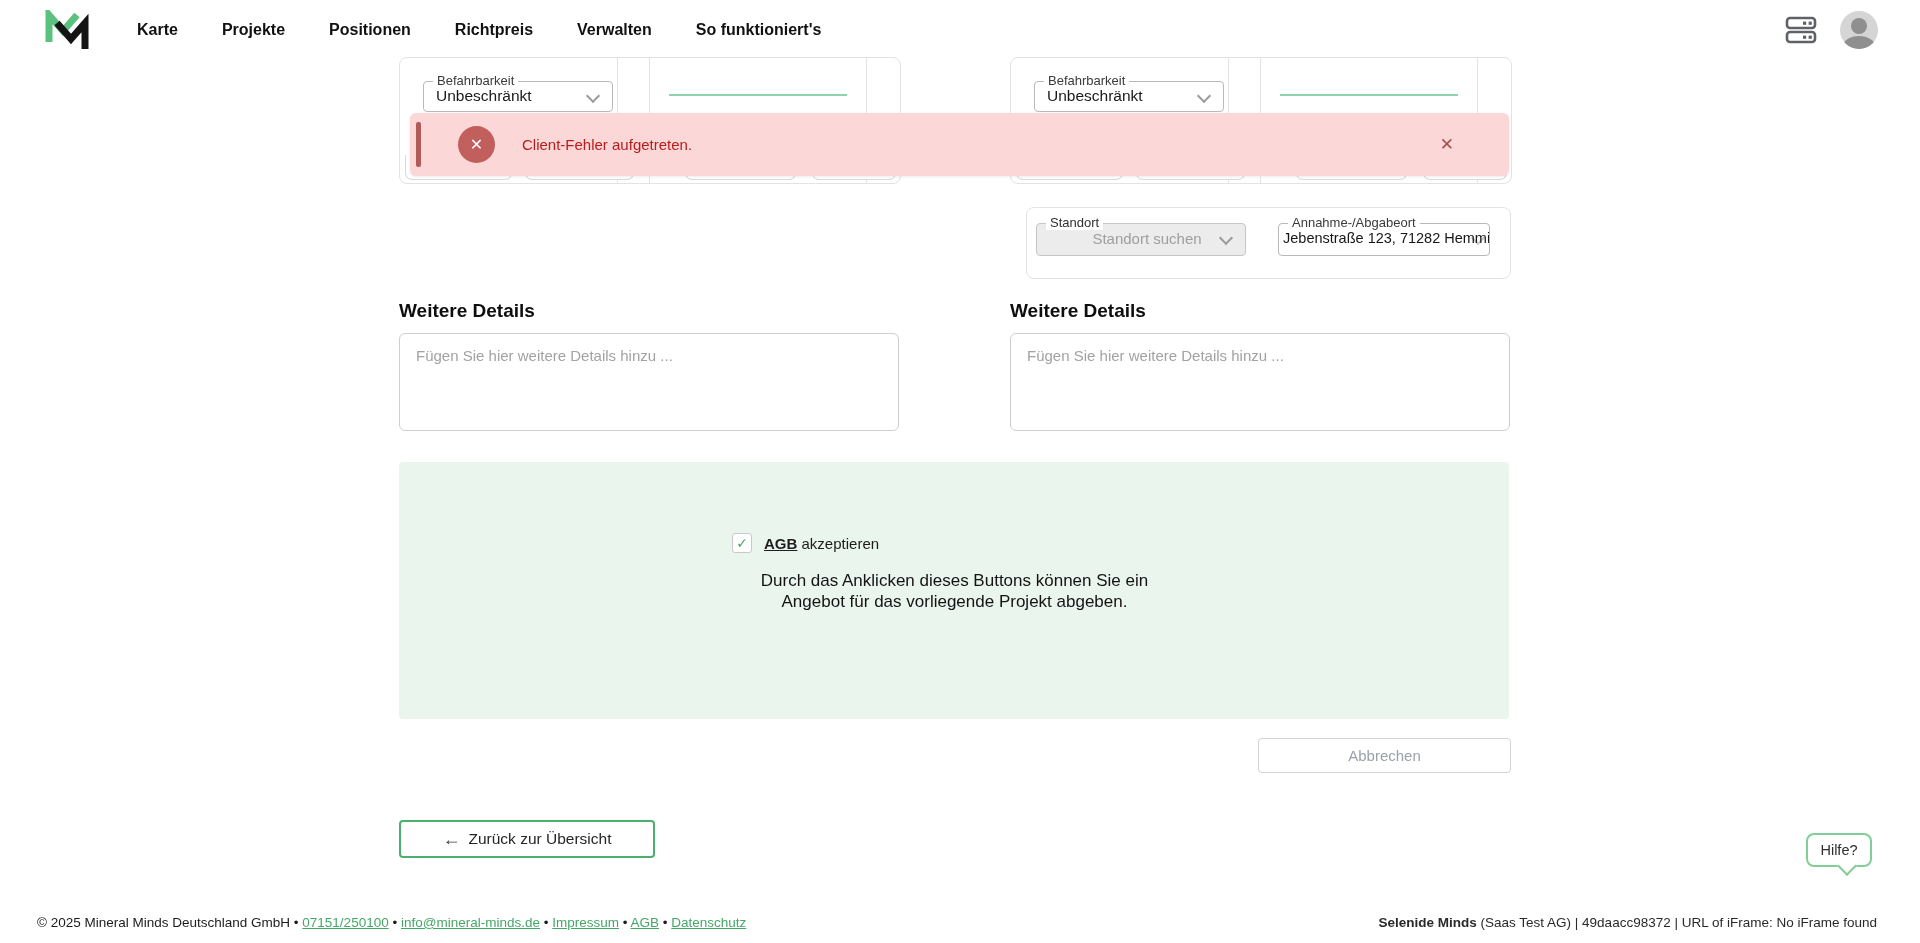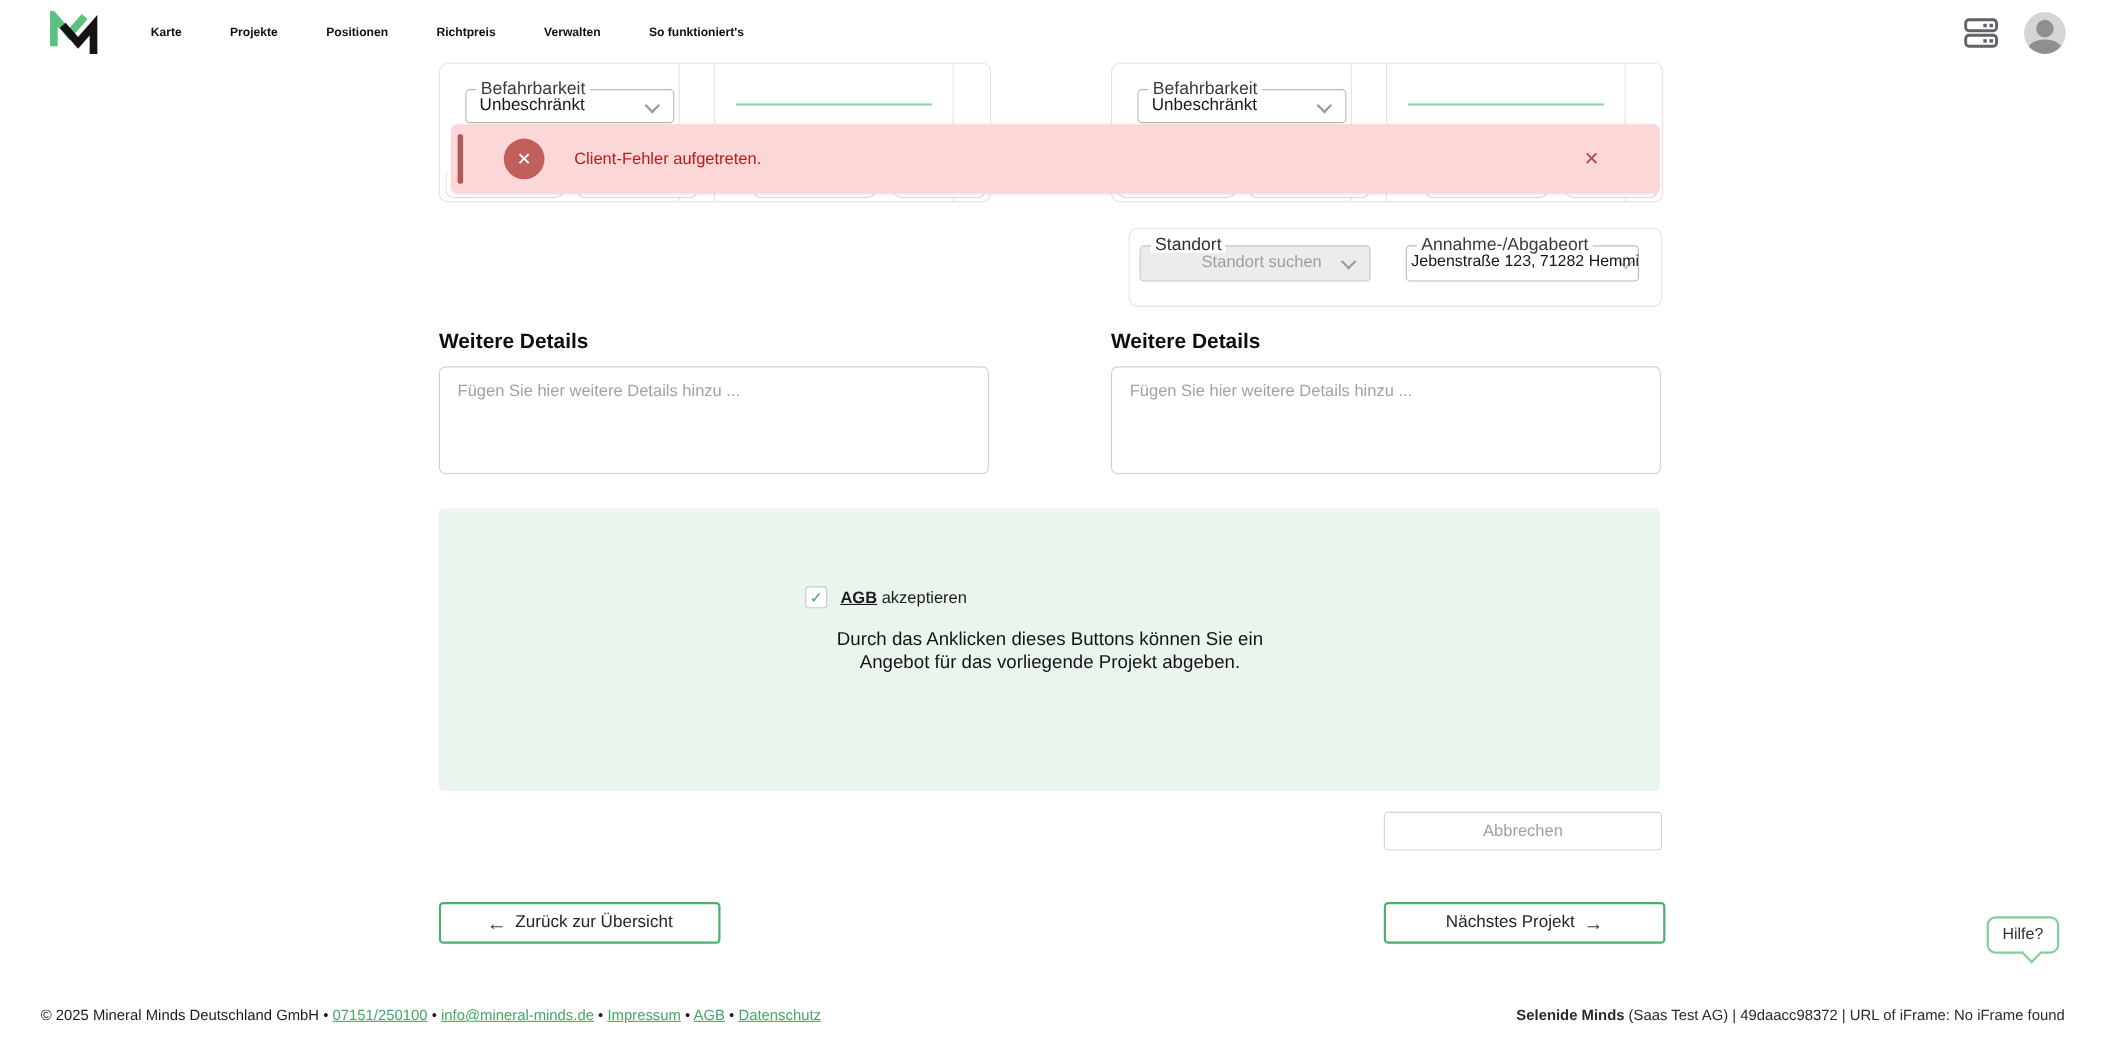--- a/index.html
+++ b/index.html
@@ -3,34 +3,34 @@
 <meta charset="utf-8">
 <style>
   html,body{margin:0;padding:0;background:#fff;}
   #canvas{position:relative;width:1920px;height:943px;background:#ffffff;
           font-family:"Liberation Sans","DejaVu Sans",sans-serif;overflow:hidden;}
   .abs{position:absolute;}
 
   
   #header{position:absolute;left:0;top:0;width:1920px;height:60px;background:#fff;}
   #nav{position:absolute;left:137px;top:0;height:60px;display:flex;align-items:center;gap:44px;}
-  .nav-item{font-size:11px;font-weight:600;color:#111;cursor:pointer;white-space:nowrap;}
+  .nav-item{font-size:16px;font-weight:600;color:#111;cursor:pointer;white-space:nowrap;}
   #hdr-icons{position:absolute;right:42px;top:0;height:60px;display:flex;align-items:center;gap:22px;}
   #avatar{width:38px;height:38px;border-radius:50%;background:#d5d5d5;position:relative;overflow:hidden;}
   #avatar .head{position:absolute;left:11px;top:7px;width:16px;height:16px;border-radius:50%;background:#8f8f8f;}
   #avatar .body{position:absolute;left:3px;top:25px;width:32px;height:20px;border-radius:50%;background:#8f8f8f;}
 
   
   .top-card{position:absolute;top:57px;width:500px;height:125px;border:1px solid #e3e3e3;
             border-radius:8px;background:#fff;z-index:1;}
   .vdiv{position:absolute;top:0;bottom:0;width:1px;background:#e3e3e3;}
   .sel-box{position:absolute;left:23px;top:23px;width:188px;height:29px;background:#fff;
            border:1px solid #b9b9b9;border-radius:4px;z-index:2;}
   .sel-label{position:absolute;left:9px;top:-8px;background:#fff;padding:0 4px;
-             font-size:16px;color:#3a3a3a;line-height:14px;white-space:nowrap;}
+             font-size:13px;color:#3a3a3a;line-height:14px;white-space:nowrap;}
   .sel-value{font-size:15.5px;color:#181818;line-height:28px;padding-left:12px;white-space:nowrap;}
   .chev{position:absolute;right:14px;top:9px;width:8px;height:8px;border-right:2px solid #9a9a9a;
         border-bottom:2px solid #9a9a9a;transform:rotate(45deg);}
   .teal-line{position:absolute;left:269px;top:36px;width:178px;height:2px;background:#8fd2ad;}
   .peek{position:absolute;bottom:3px;height:24px;border:1px solid #d9d9d9;border-top:none;
         border-radius:0 0 7px 7px;background:#fff;}
 
   
   #alert{position:absolute;left:410px;top:113px;width:1099px;height:63px;background:#fbd7d7;
          border-radius:6px;z-index:5;box-shadow:0 1px 3px rgba(0,0,0,0.08);}
@@ -206,24 +206,20 @@
       <div id="offer-desc">Durch das Anklicken dieses Buttons können Sie ein Angebot für das vorliegende Projekt abgeben.</div>
     </div>
   </div>
 
   <div id="cancel-btn">Abbrechen</div>
 
   <div class="nav-btn" style="left:399px;">
     <span class="arrow">←</span>
     <span>Zurück zur Übersicht</span>
   </div>
-  <div class="nav-btn" style="left:1258px;">
-    <span>Nächstes Projekt</span>
-    <span class="arrow">→</span>
-  </div>
 
   <div id="help">
     <span>Hilfe?</span>
     <div class="tail"></div>
   </div>
 
   <div id="footer-left">
     <span>© 2025 Mineral Minds Deutschland GmbH</span>
     <span class="sep">•</span>
     <a>07151/250100</a>

